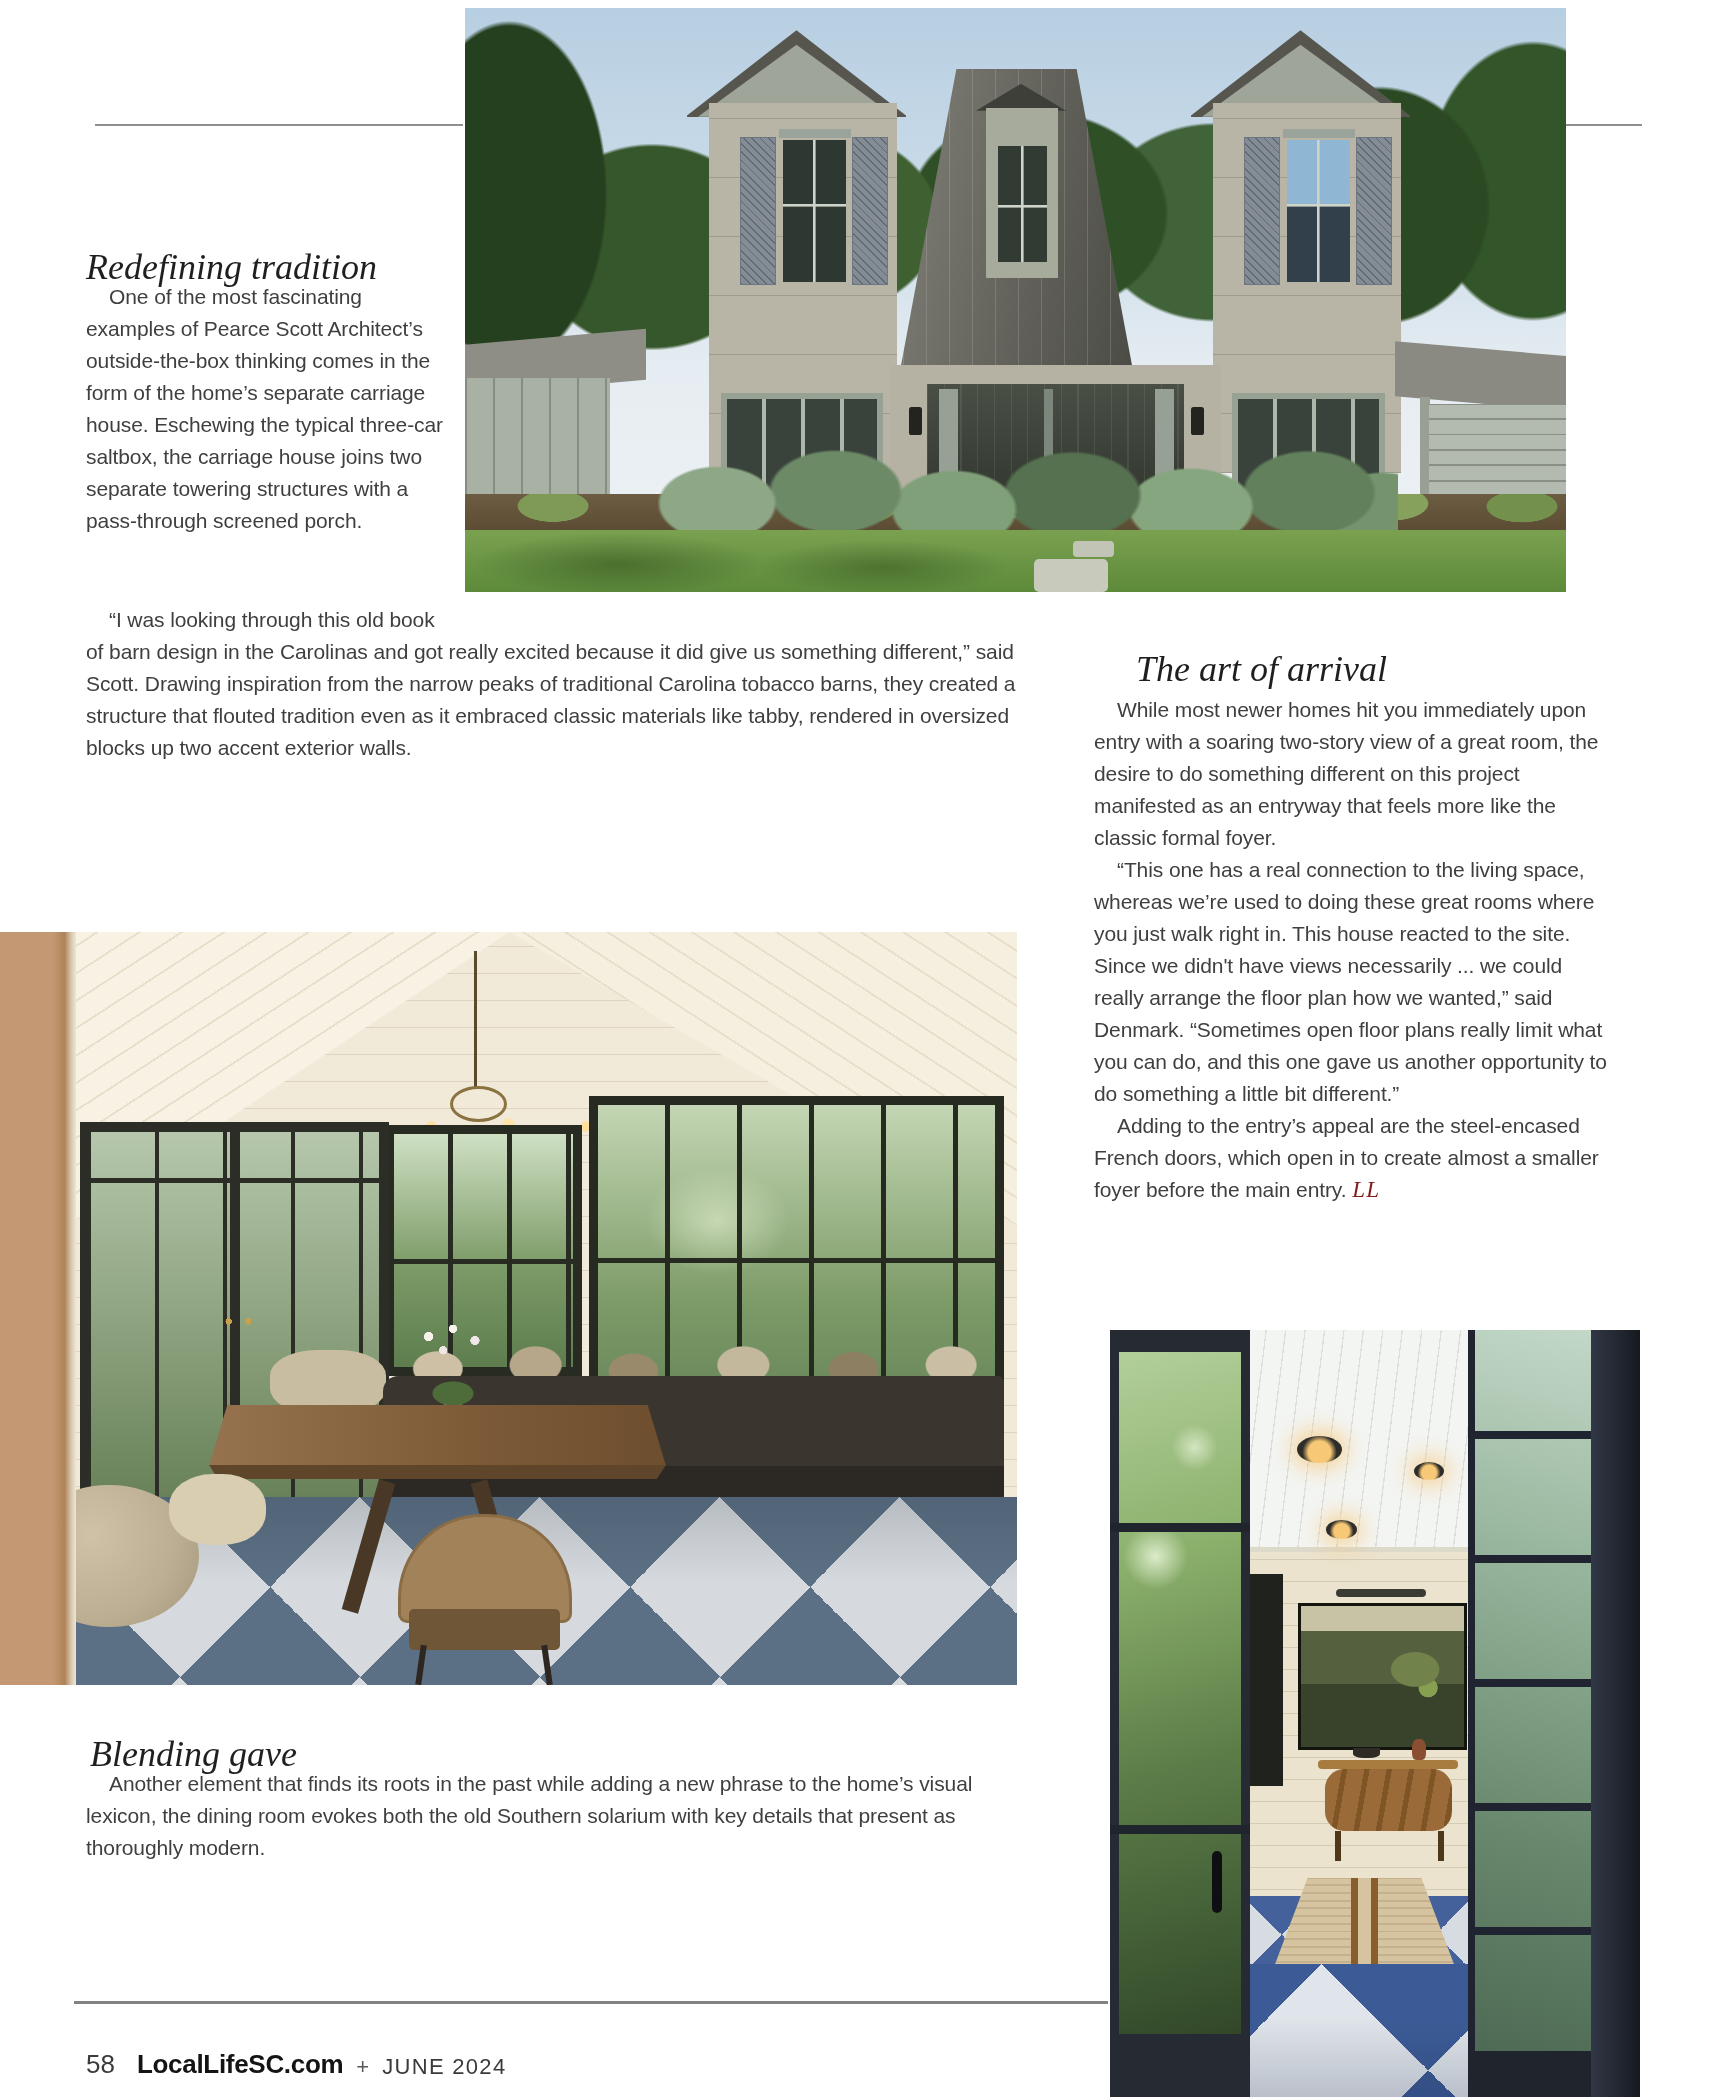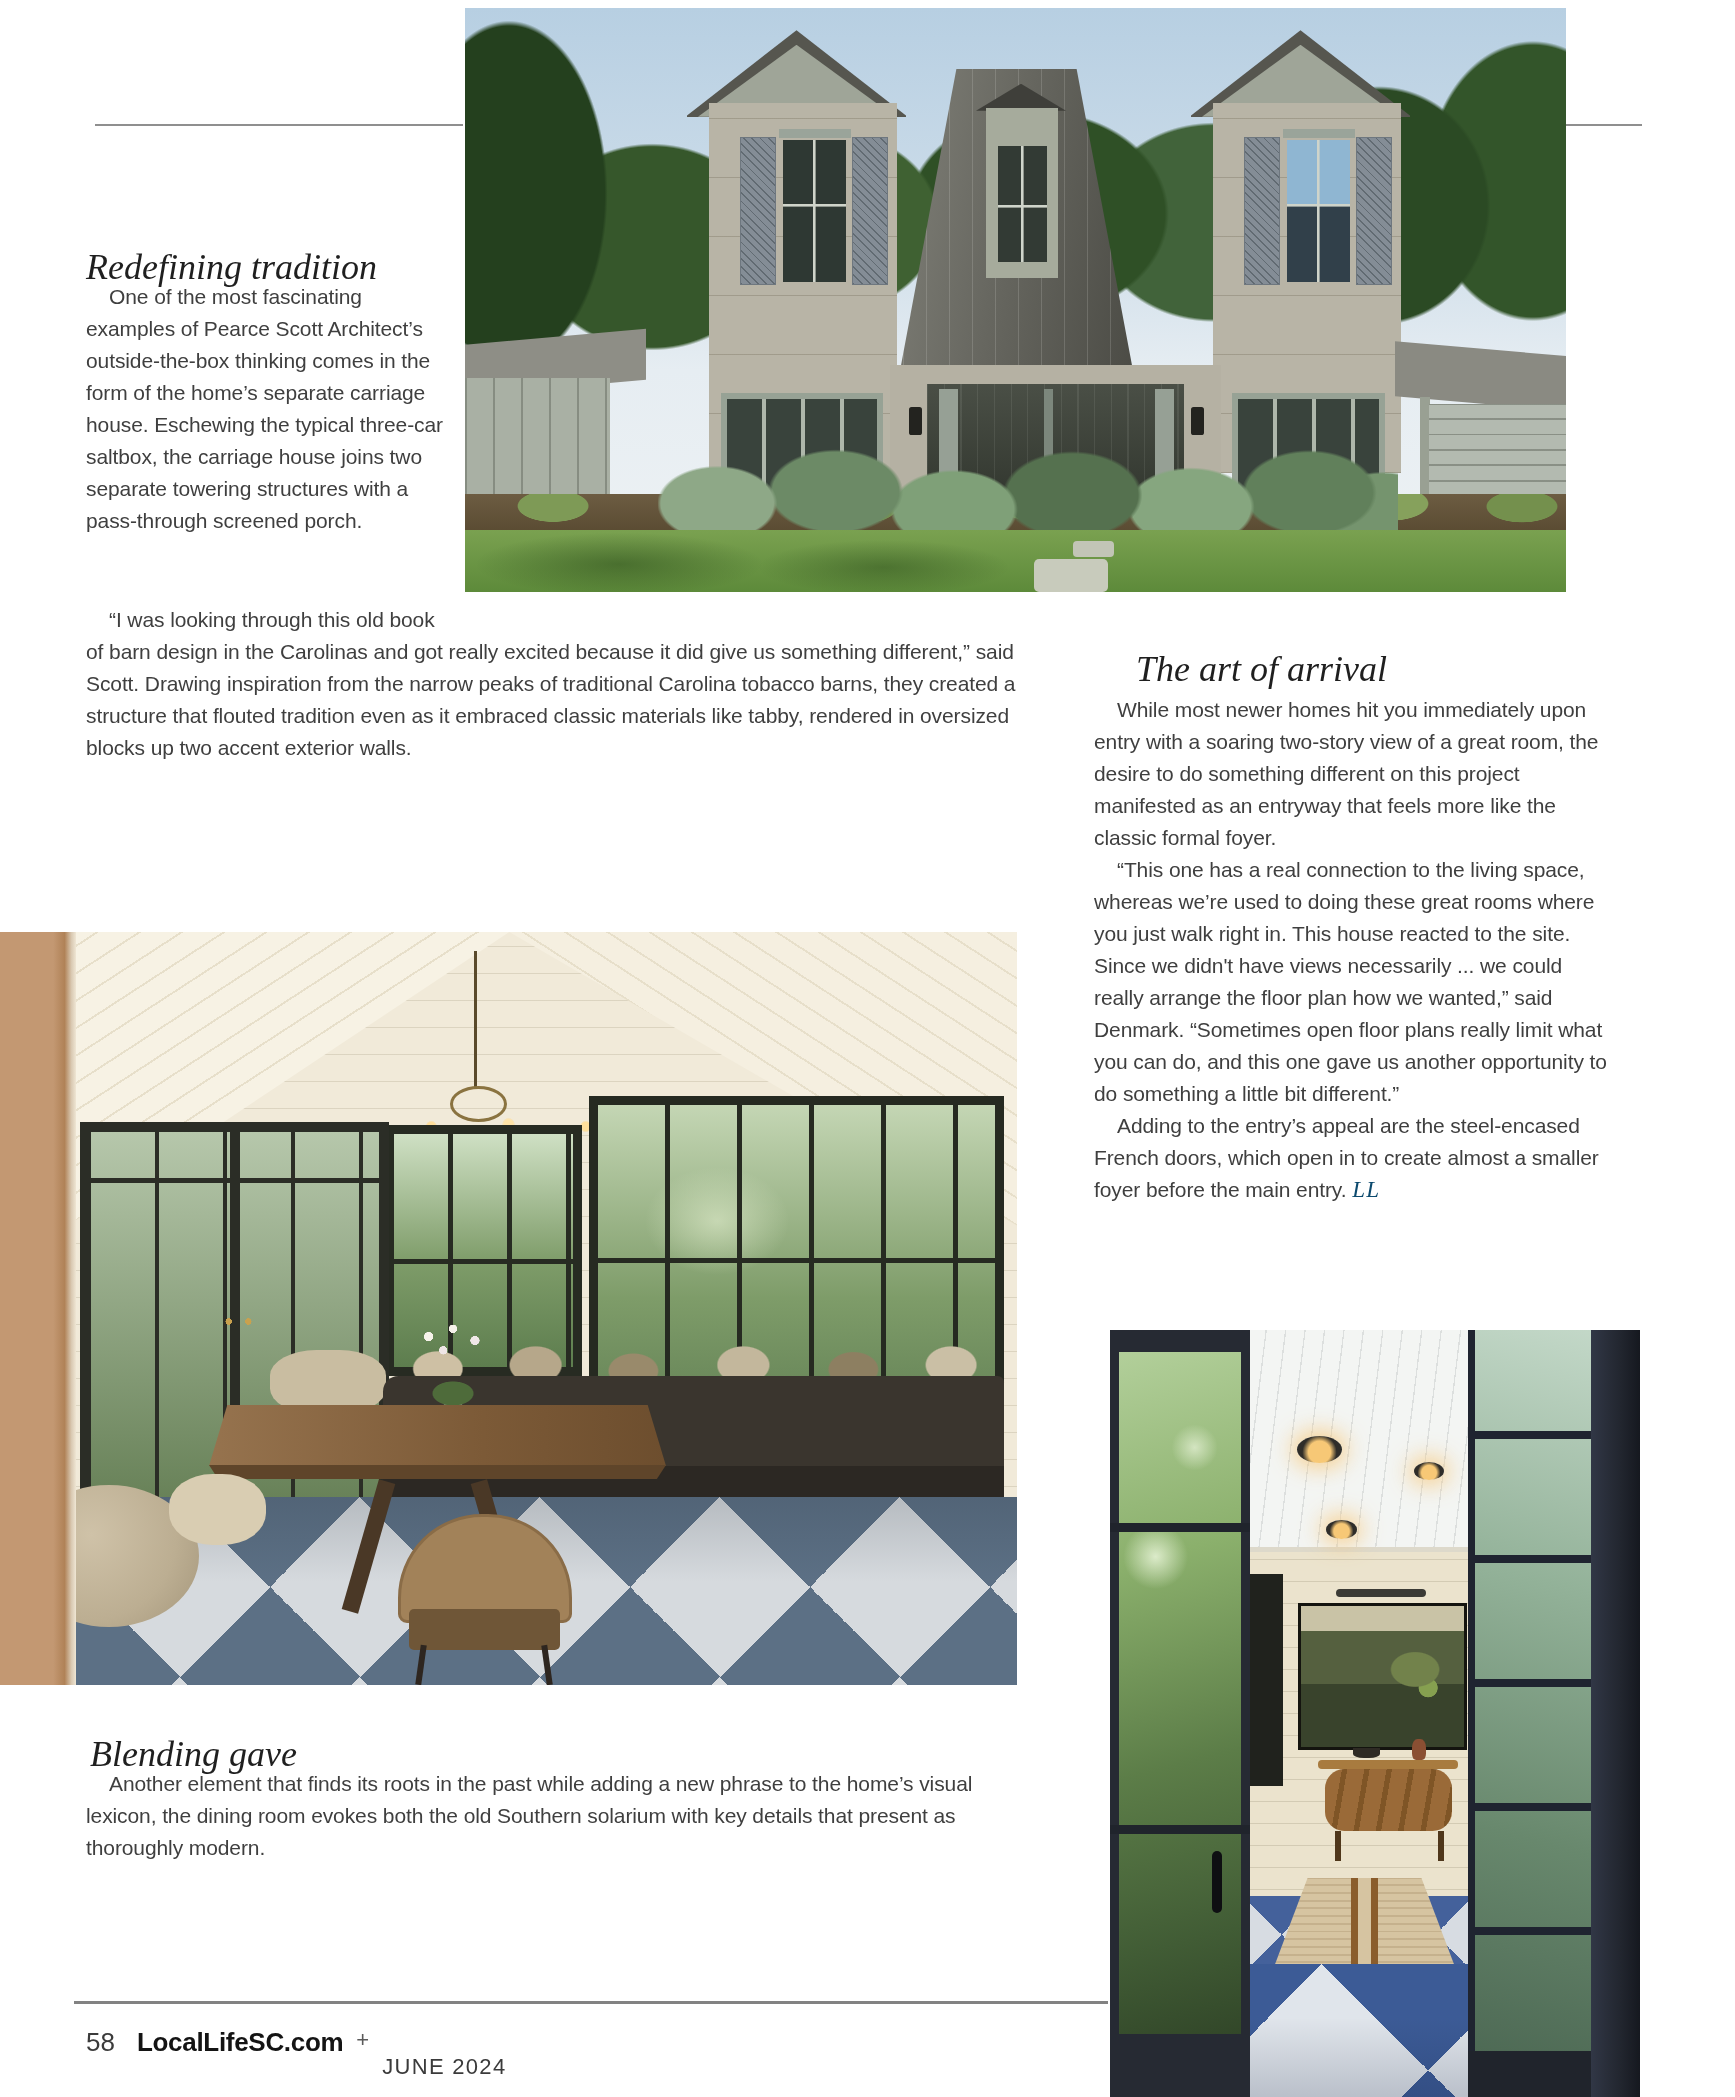--- a/index.html
+++ b/index.html
@@ -16,33 +16,33 @@
          color:#9c9c9c;letter-spacing:0.6px;}
   .rule{background:#8f8f8f;height:1.9px;}
   .rule-header-left{left:95px;top:124px;width:368px;}
   .rule-header-right{left:1566px;top:124px;width:76px;}
 
   
   .headline{font:italic 400 36px/40px "Liberation Serif",serif;color:#1f1f1f;letter-spacing:0px;}
   .body-para{margin:0;font-size:21px;line-height:32px;letter-spacing:-0.1px;color:#3f3f3f;
              text-indent:23px;}
   .wrap-spacer{float:right;width:579px;height:32px;}
-  .end-mark{font:italic 400 23px/1 "Liberation Serif",serif;color:#0c4a6e;letter-spacing:1.3px;}
+  .end-mark{font:italic 400 23px/1 "Liberation Serif",serif;color:#7f1d1d;letter-spacing:1.3px;}
 
   .h-redefining{left:86px;top:217px;}
   .col-narrow{left:86px;top:281px;width:364px;}
   .block-wide{left:86px;top:604px;width:939px;}
   .h-arrival{left:1136px;top:619px;}
   .col-arrival{left:1094px;top:694px;width:519px;}
   .h-blending{left:90px;top:1704px;}
   .col-blending{left:86px;top:1768px;width:888px;}
 
   
   .rule-footer{left:74px;top:2001px;width:1034px;height:2.6px;background:#828282;}
-  .footer{left:86px;top:2027px;display:flex;align-items:flex-start;gap:13px;}
+  .footer{left:86px;top:2027px;display:flex;align-items:flex-end;gap:13px;}
   .page-num{font-size:26px;color:#3b3b3b;}
   .site{font-weight:700;font-size:26px;color:#141414;margin-left:9px;letter-spacing:-0.3px;}
   .plus{font-size:22px;color:#5a5a5a;}
   .issue{font-size:22px;color:#3b3b3b;letter-spacing:1.3px;margin-top:27px;}
 
   
   .photo{overflow:hidden;background:#dfe5e8;}
 
   
   .house{left:465px;top:7.7px;width:1101px;height:584px;}

